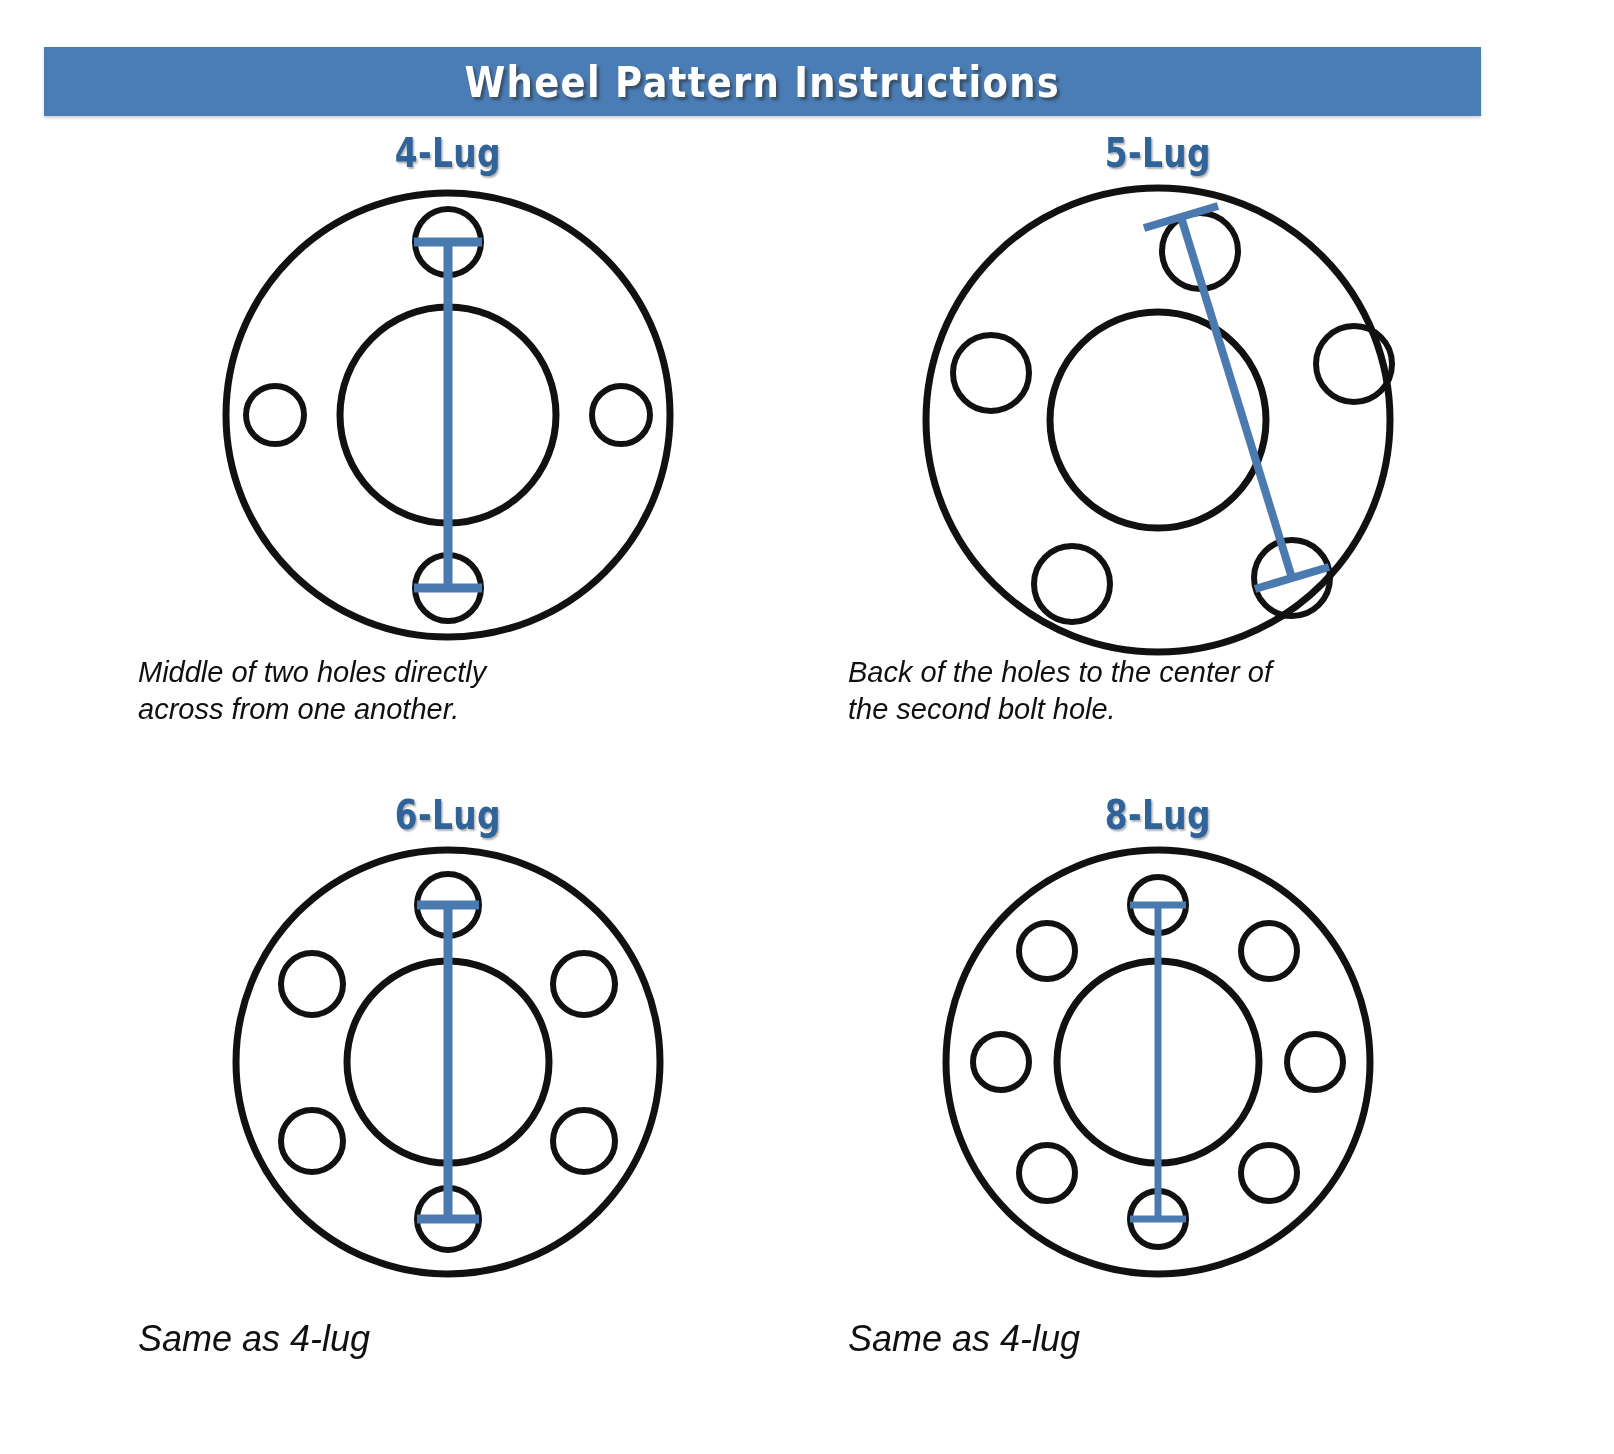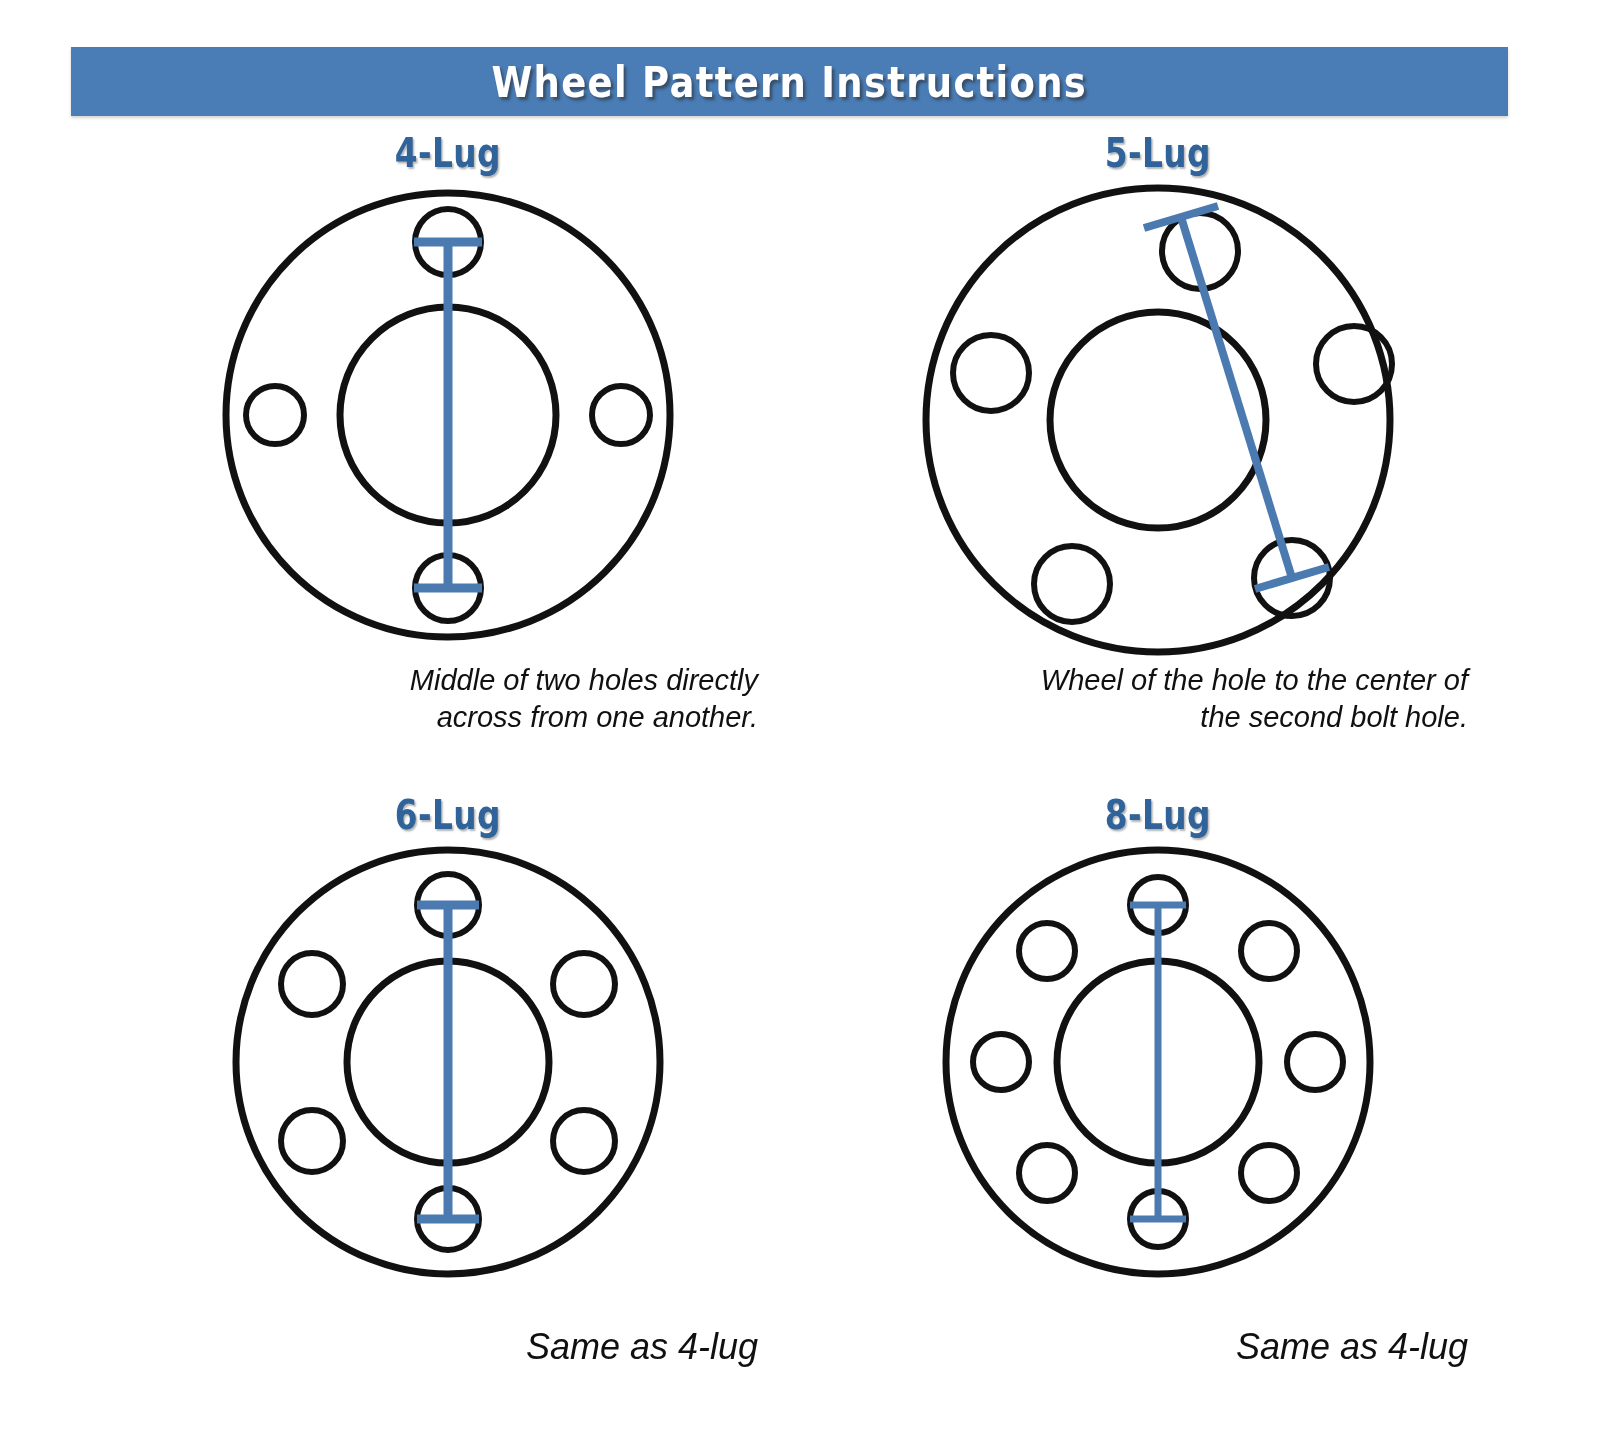--- a/index.html
+++ b/index.html
@@ -11,21 +11,21 @@
     width: 1614px;
     height: 1454px;
     font-family: "Liberation Sans", sans-serif;
     overflow: hidden;
     position: relative;
   }
 
   
   .banner {
     position: absolute;
-    left: 71px;
+    left: 44px;
     top: 47px;
     width: 1437px;
     height: 69px;
     background: #4a7cb5;
     display: flex;
     align-items: center;
     justify-content: center;
     box-shadow: 0 2px 3px rgba(0,0,0,0.18);
     text-align: right;
   }
@@ -86,23 +86,23 @@
     justify-content: center;
   }
   .wheel-svg { display: block; }
 
   .caption {
     font-family: "Liberation Sans", sans-serif;
     font-style: italic;
     font-size: 29px;
     line-height: 1.28;
     color: #101010;
-    text-align: right;
+    text-align: left;
     width: 620px;
-    margin-top: 12px;
+    margin-top: 4px;
     white-space: pre-line;
   }
   .caption-short { font-size: 36px; }
 </style>
 </head>
 <body>
 
 <div class="banner">
   <div class="banner-title">Wheel Pattern Instructions</div>
 </div>
@@ -151,21 +151,21 @@
         <circle cx="436" cy="184" r="38" fill="none" stroke="#111111" stroke-width="6"></circle>
 
         <g>
           <line x1="263" y1="37" x2="374" y2="398" stroke="#4a7ab0" stroke-width="8"></line>
           <line x1="226" y1="48" x2="300" y2="26" stroke="#4a7ab0" stroke-width="8"></line>
           <line x1="337" y1="409" x2="411" y2="387" stroke="#4a7ab0" stroke-width="8"></line>
         </g>
       </svg>
     </div>
 
-    <div class="caption">Wheel of the hole to the center of
+    <div class="caption">Back of the holes to the center of
 the second bolt hole.</div>
   </div>
 
   <div class="panel panel-bl">
     <div class="lug-title">6-Lug</div>
 
     <div class="wheel-wrap">
       <svg class="wheel-svg" width="440" height="440" viewBox="0 0 440 440">
         <circle cx="220" cy="220" r="212" fill="none" stroke="#111111" stroke-width="7"></circle>
         <circle cx="220" cy="220" r="101" fill="none" stroke="#111111" stroke-width="7"></circle>

